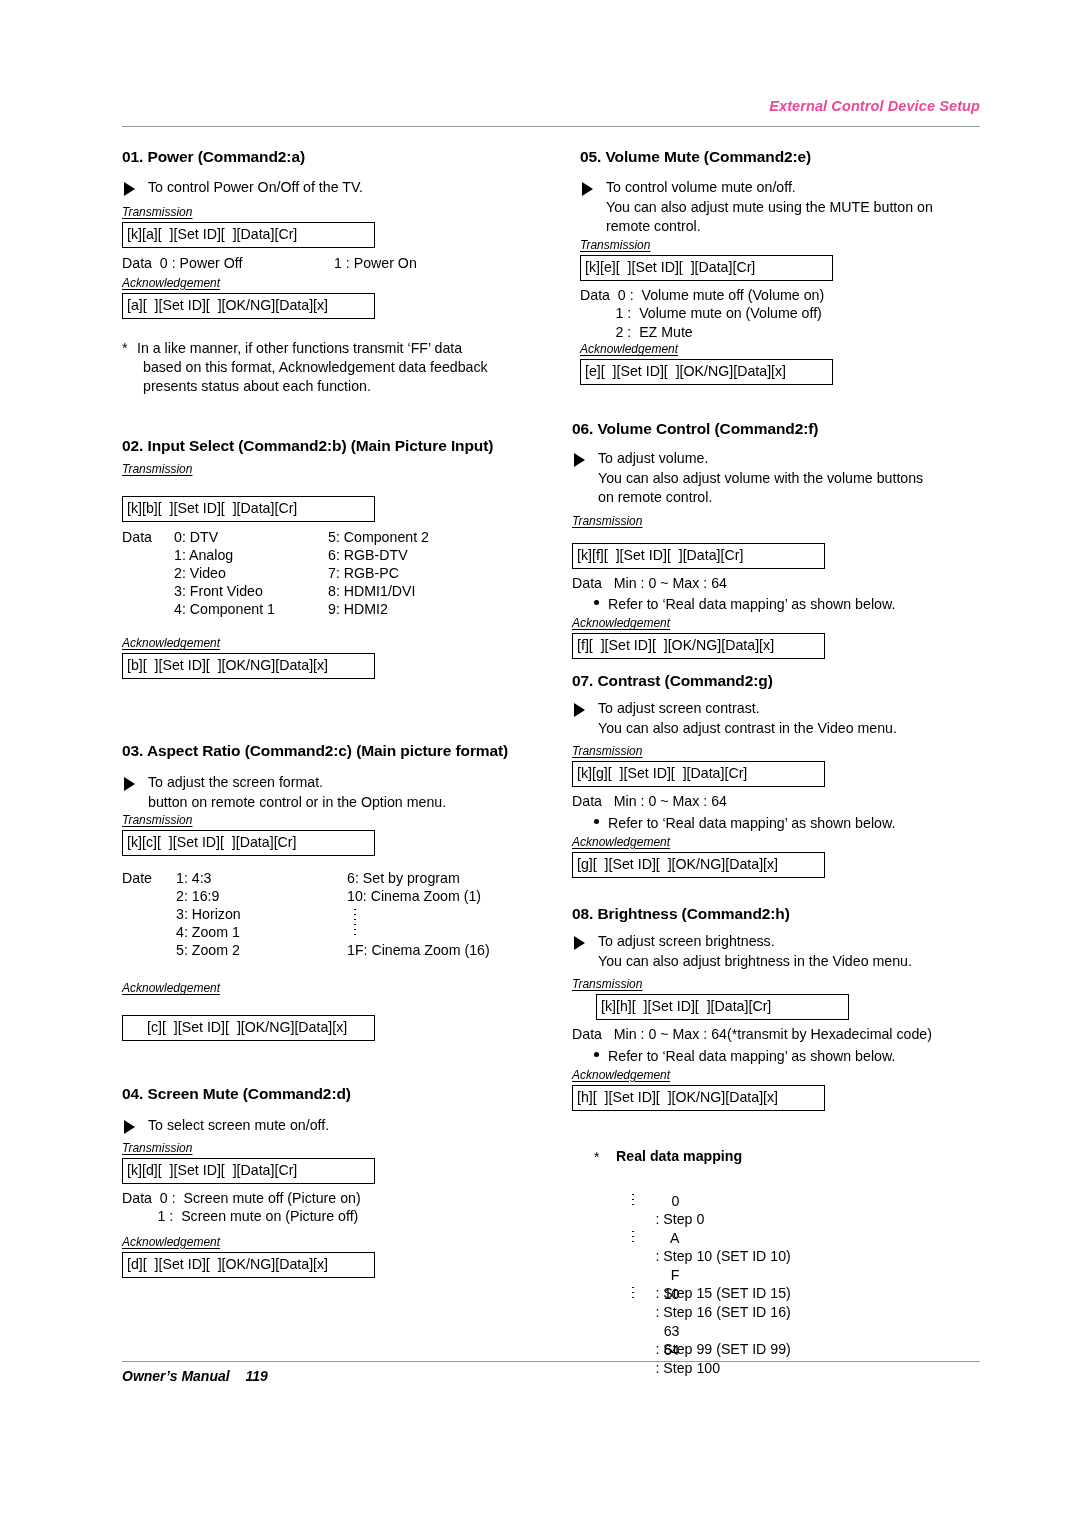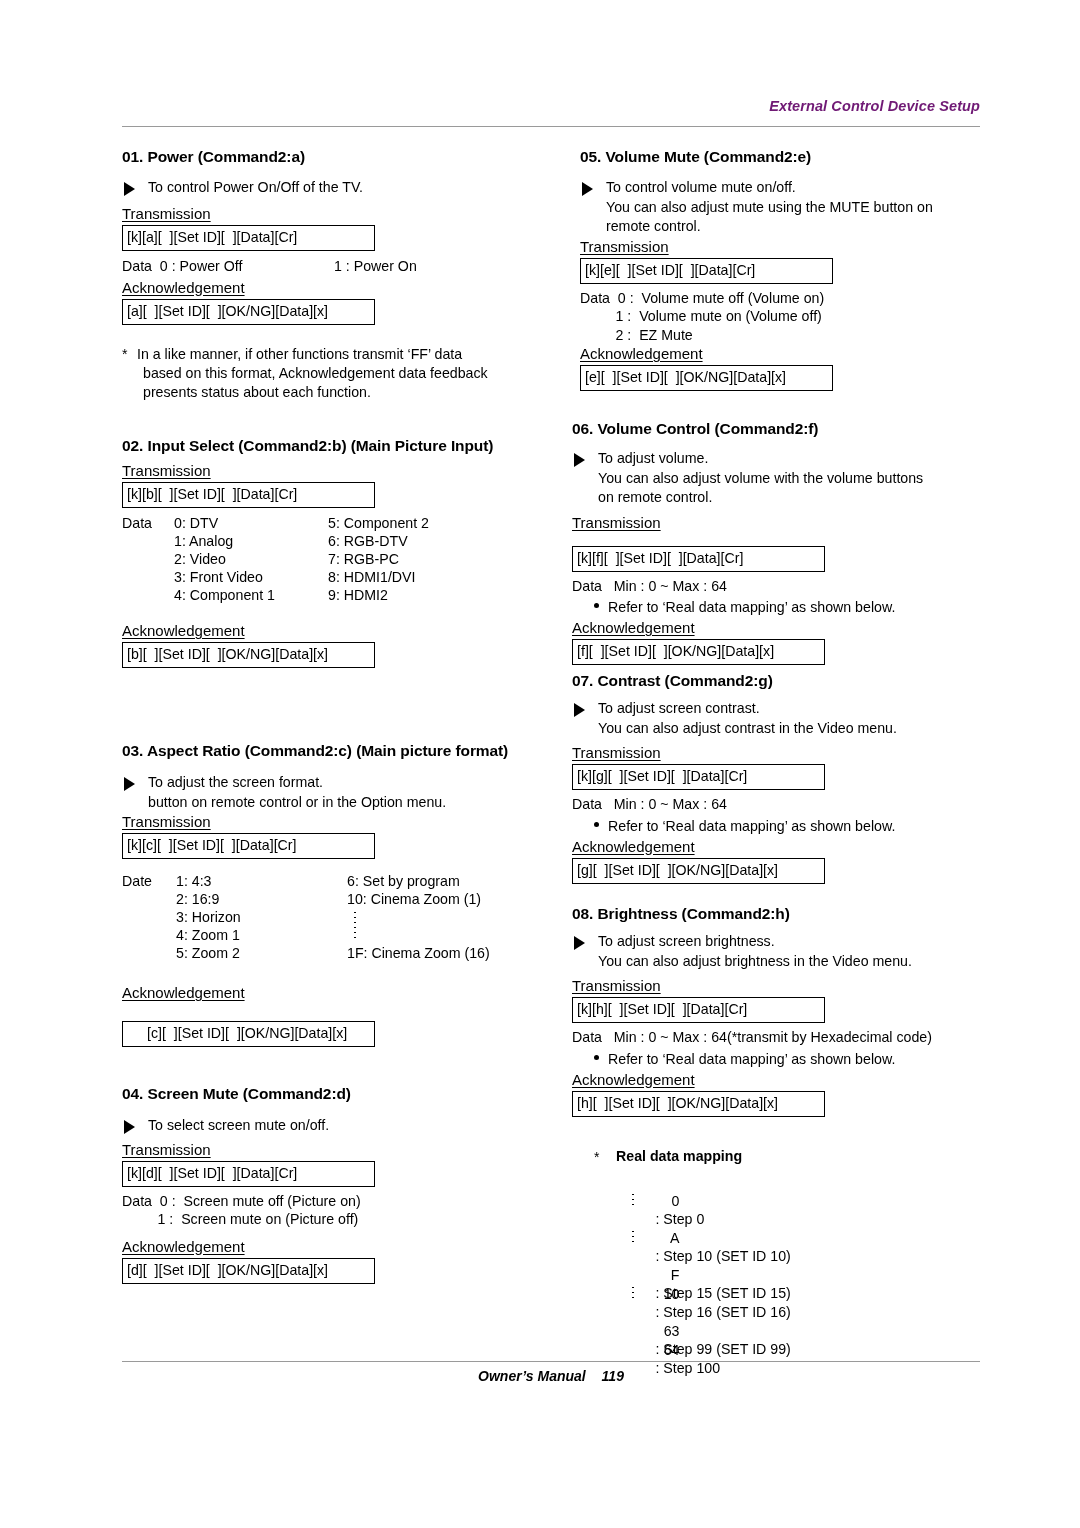--- a/index.html
+++ b/index.html
@@ -26,21 +26,21 @@
   .runhead {
     position: absolute;
     left: 122px;
     top: 98px;
     width: 858px;
     text-align: right;
     font-size: 14.5px;
     font-style: italic;
     font-weight: bold;
     letter-spacing: 0.1px;
-    color: #701a75;
+    color: #ec4899;
   }
   .head-rule {
     position: absolute;
     left: 122px;
     top: 126px;
     width: 858px;
     height: 1px;
     background: #9a9a9a;
   }
 
@@ -51,21 +51,21 @@
     top: 1361px;
     width: 858px;
     height: 1px;
     background: #9a9a9a;
   }
   .footer {
     position: absolute;
     left: 122px;
     top: 1368px;
     width: 858px;
-    text-align: center;
+    text-align: left;
     font-size: 14px;
     font-style: italic;
     font-weight: bold;
   }
   .footer .pg { margin-left: 12px; font-style: italic; }
 
   
   .col {
     position: absolute;
     top: 0;
@@ -92,21 +92,22 @@
     left: 2px;
     top: 4px;
     width: 0; height: 0;
     border-left: 11px solid #000;
     border-top: 7px solid transparent;
     border-bottom: 7px solid transparent;
   }
   .desc .l2 { display: block; }
 
   .label {
-    font-size: 15px;
+    font-size: 12px;
+    font-style: italic;
     text-decoration: underline;
     text-underline-offset: 2px;
   }
 
   .codebox {
     box-sizing: border-box;
     width: 253px;
     border: 1.6px solid #000;
     padding: 3px 4px 4px 4px;
     font-size: 14.2px;
@@ -211,21 +212,21 @@
         <span class="star">*</span>
         <span>In a like manner, if other functions transmit ‘FF’ data</span><br>
         <span style="display:inline-block; padding-left:6px;">based on this format, Acknowledgement data feedback</span><br>
         <span style="display:inline-block; padding-left:6px;">presents status about each function.</span>
       </div>
     </div>
 
     <div style="position:absolute; top:437px; left:0;">
       <div class="sec-title">02. Input Select (Command2:b) (Main Picture Input)</div>
       <div class="label" style="margin-top:7px;">Transmission</div>
-      <div class="codebox" style="margin-top:3px;">[k][b][  ][Set ID][  ][Data][Cr]</div>
+      <div class="codebox" style="margin-top:20px;">[k][b][  ][Set ID][  ][Data][Cr]</div>
       <div class="datagrid" style="height:98px; margin-top:6px;">
         <span class="dl" style="left:0;   top:0px;">Data</span>
         <span class="dl" style="left:52px; top:0px;">0: DTV</span>
         <span class="dl" style="left:52px; top:18px;">1: Analog</span>
         <span class="dl" style="left:52px; top:36px;">2: Video</span>
         <span class="dl" style="left:52px; top:54px;">3: Front Video</span>
         <span class="dl" style="left:52px; top:72px;">4: Component 1</span>
         <span class="dl" style="left:206px; top:0px;">5: Component 2</span>
         <span class="dl" style="left:206px; top:18px;">6: RGB-DTV</span>
         <span class="dl" style="left:206px; top:36px;">7: RGB-PC</span>
@@ -334,21 +335,21 @@
     </div>
 
     <div style="position:absolute; top:905px; left:0;">
       <div class="sec-title">08. Brightness (Command2:h)</div>
       <div class="desc" style="margin-top:9px;">
         <span class="tri"></span>
         <span>To adjust screen brightness.</span>
         <span class="l2">You can also adjust brightness in the Video menu.</span>
       </div>
       <div class="label" style="margin-top:6px;">Transmission</div>
-      <div class="codebox" style="margin-top:3px;">[k][h][  ][Set ID][  ][Data][Cr]</div>
+      <div class="codebox" style="margin-top:3px;margin-left:24px;">[k][h][  ][Set ID][  ][Data][Cr]</div>
       <div class="dataline" style="margin-top:5px;">Data   Min : 0 ~ Max : 64(*transmit by Hexadecimal code)</div>
       <div class="bullet-line" style="margin-top:3px;">
         <span class="dot"></span>
         <span>Refer to ‘Real data mapping’ as shown below.</span>
       </div>
       <div class="label" style="margin-top:3px;">Acknowledgement</div>
       <div class="codebox" style="margin-top:3px;">[h][  ][Set ID][  ][OK/NG][Data][x]</div>
     </div>
 
     <div style="position:absolute; top:1148px; left:22px;">

